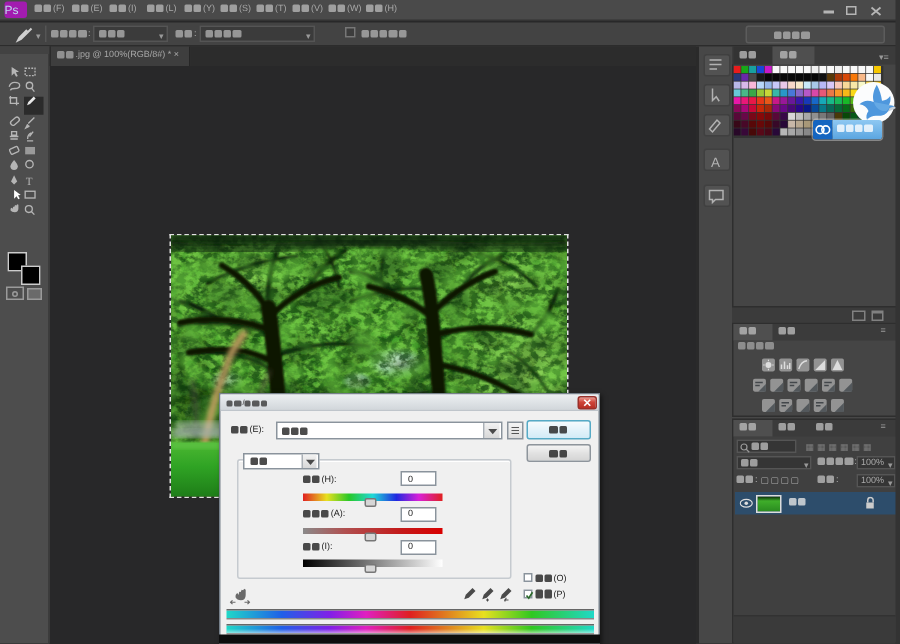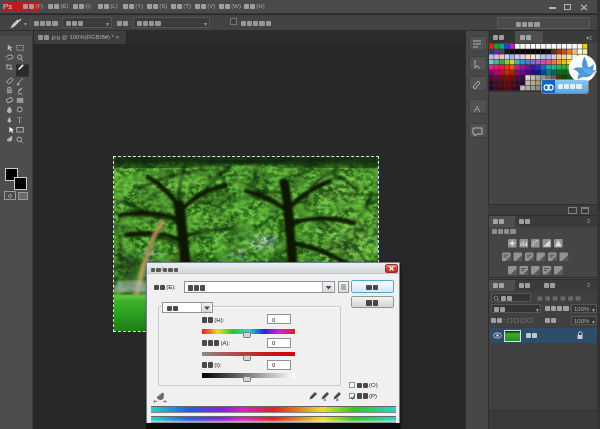--- a/index.html
+++ b/index.html
@@ -1,21 +1,21 @@
 <!DOCTYPE html>
 <html><head><meta charset="utf-8"><style>
 *{margin:0;padding:0;box-sizing:border-box}
 html,body{width:600px;height:429px;overflow:hidden;background:#282829;font-family:"Liberation Sans",sans-serif}
 .ab{position:absolute}
 k{display:inline-block;width:.86em;height:.86em;background:currentColor;opacity:.78;border-radius:1px;margin-right:1px;vertical-align:-1px}
 .menu k{opacity:.9}
 </style></head><body>
 
 <div class="ab menu" style="left:0;top:0;width:600px;height:14px;background:#4a4a4a;border-bottom:1px solid #333;font-size:6px;color:#a9a9a9">
-<span class="ab" style="left:3px;top:1px;width:36px;height:11px;background:#b91c1c;border-radius:2px;color:#bdd8ec;font-size:8px;text-align:left;line-height:11px;opacity:1">Ps</span>
+<span class="ab" style="left:3px;top:1px;width:15px;height:11px;background:#a21caf;border-radius:2px;color:#bdd8ec;font-size:8px;text-align:left;line-height:11px;opacity:1">Ps</span>
 <span class="ab" style="left:23px;top:3px"><k></k><k></k>(F)</span>
     <span class="ab" style="left:48px;top:3px"><k></k><k></k>(E)</span>
     <span class="ab" style="left:73px;top:3px"><k></k><k></k>(I)</span>
     <span class="ab" style="left:98px;top:3px"><k></k><k></k>(L)</span>
     <span class="ab" style="left:123px;top:3px"><k></k><k></k>(Y)</span>
     <span class="ab" style="left:147px;top:3px"><k></k><k></k>(S)</span>
     <span class="ab" style="left:171px;top:3px"><k></k><k></k>(T)</span>
     <span class="ab" style="left:195px;top:3px"><k></k><k></k>(V)</span>
     <span class="ab" style="left:219px;top:3px"><k></k><k></k>(W)</span>
     <span class="ab" style="left:244px;top:3px"><k></k><k></k>(H)</span>

